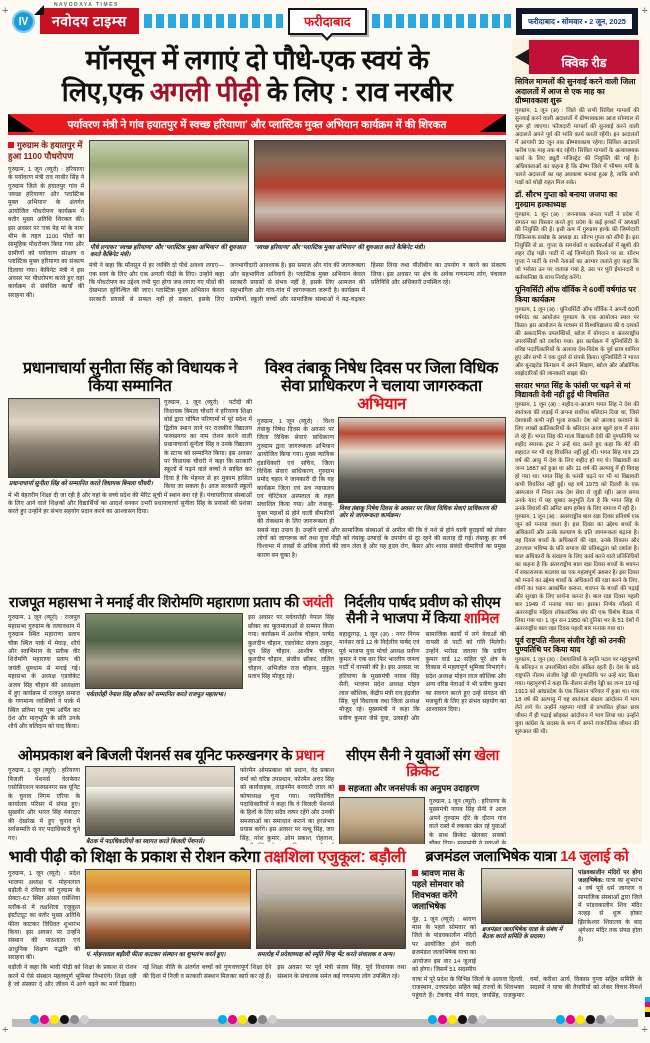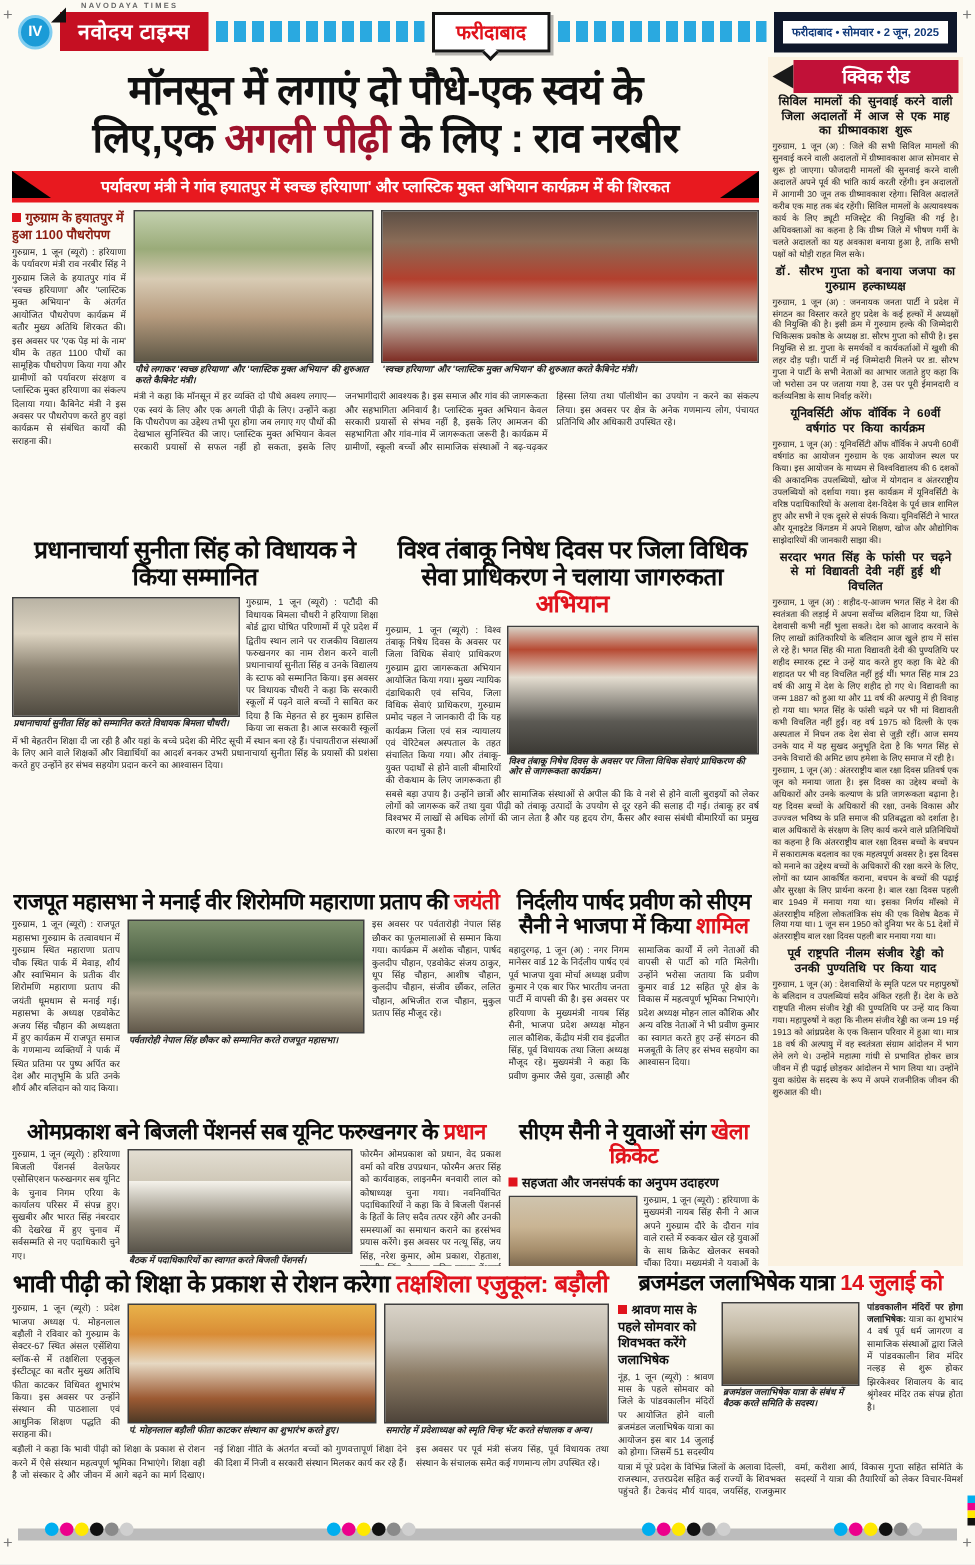--- a/index.html
+++ b/index.html
@@ -78,23 +78,23 @@
   .p7{ height:52px; background:linear-gradient(180deg,#cfc4ae 0%,#c9b493 40%,#a78f6d 70%,#6e5c44 100%);}
   .p8{ height:80px; background:linear-gradient(180deg,#e8b24a 0%,#d98c35 25%,#e6d8c2 50%,#9c5a33 80%,#4f3ategy 100%);}
   .p8{ height:80px; background:linear-gradient(180deg,#e8b24a 0%,#d98c35 25%,#e6d8c2 50%,#9c5a33 80%,#4f3a26 100%);}
   .p9{ height:80px; background:linear-gradient(180deg,#d9d3c8 0%,#bfb8ab 30%,#8a7a64 60%,#4e443a 100%);}
   .p10{ height:56px; background:linear-gradient(180deg,#ddd6c8 0%,#c2b8a4 35%,#8f8064 70%,#5a4d3c 100%);}
   
   .qr-head{ display:flex; align-items:center; margin:1px 0 3px;}
   .qr-tri{ width:0; height:0; border-top:8px solid transparent; border-bottom:8px solid transparent;
     border-right:14px solid #1a1a1a;}
   .qr-box{ flex:1; background:#c11138; color:#fff; font-weight:800; font-size:12.5px;
-    text-align:center; padding:2px 0 3px;}
-  .qr-item h3{ font-size:7.8px; font-weight:800; text-align:center; line-height:1.25;
-    margin:3px 0 1px; color:#111;font-family:Liberation Mono, monospace;}
+    text-align:center; padding:14px 0 3px;}
+  .qr-item h3{ font-size:7.8px; font-weight:800; line-height:1.25;
+    margin:3px 0 1px; color:#111;}
   .qr-item .bodytext{ font-size:5.7px;}
   
   .press{ position:absolute; left:0; right:0; bottom:0; height:40px;}
   .graybar{ position:absolute; left:12px; right:12px; top:16px; height:8px; background:#bcbcbc;}
   .dots{ position:absolute; top:12px; display:flex;}
   .dots i{ width:9px; height:9px; border-radius:50%; margin-right:1px;}
   .d-c{ background:#00aeef;} .d-m{ background:#ec008c;} .d-y{ background:#ffe800;}
   .d-k{ background:#111;} .d-g{ background:#8a8a8a;} .d-lg{ background:#cfcfcf;}
   .g1{ left:30px;} .g2{ left:218px;} .g3{ left:428px;} .g4{ left:556px;}
   .edge-strip{ position:absolute; right:0; bottom:26px; display:flex; flex-direction:column;}

